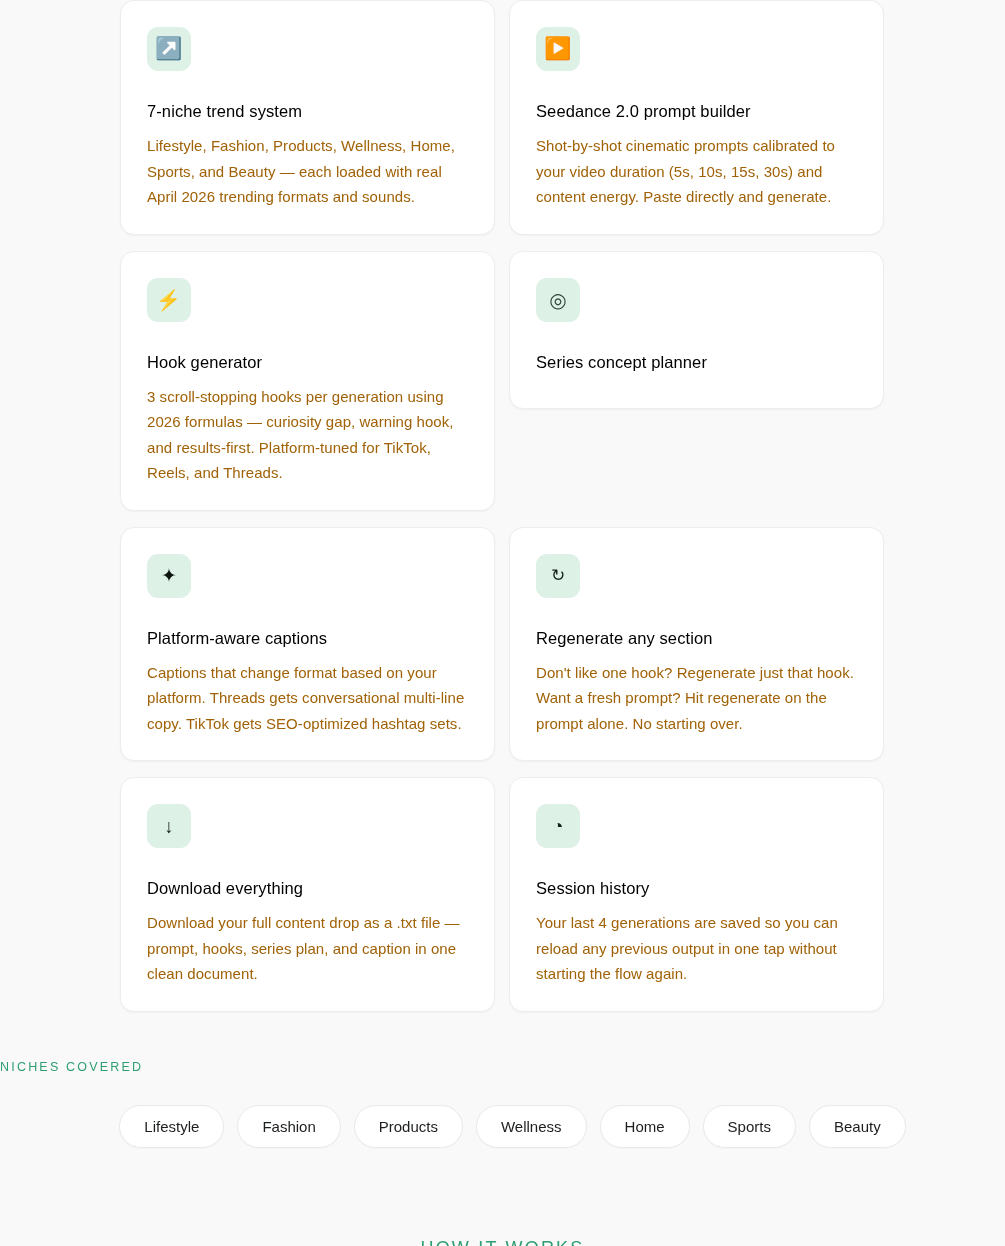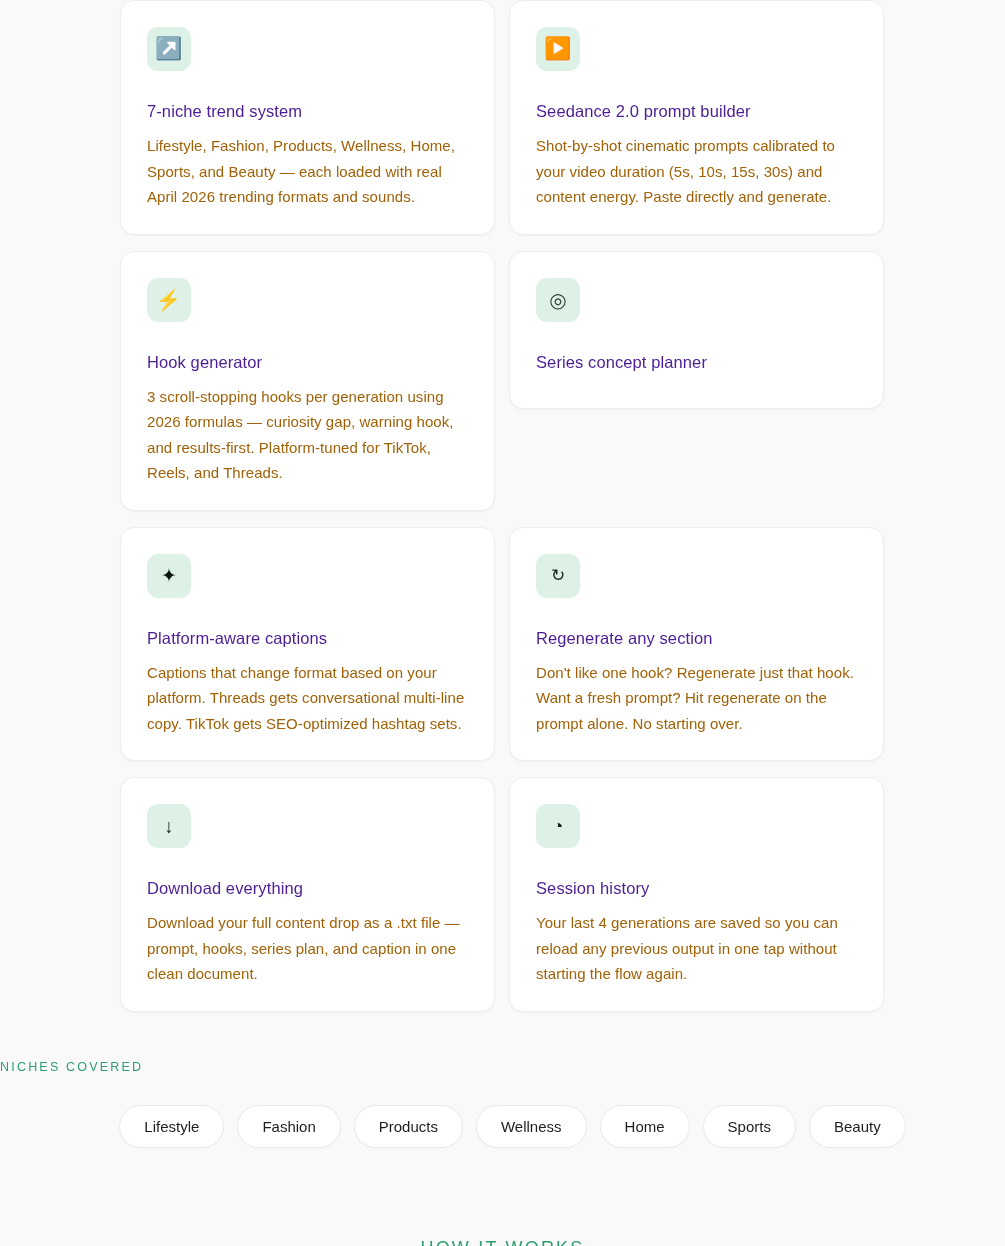--- a/index.html
+++ b/index.html
@@ -45,21 +45,21 @@
   .icon-tile .glyph.bolt { font-size:20px; color:#f0b429; }
   .icon-tile .glyph.ring { font-size:20px; color:#32443c; }
   .icon-tile .glyph.spark { font-size:19px; color:#0b1410; }
   .icon-tile .glyph.refresh { font-size:17px; color:#14211b; }
   .icon-tile .glyph.arrow-down { font-size:19px; color:#14211b; }
   .icon-tile .glyph.clock { font-size:18px; color:#14211b; }
 
   .feature-title {
     font-size:16.5px;
     line-height:20px;
-    color:#4c1d95;
+    color:#000000;
     font-weight:400;
     margin-bottom:12px;
     letter-spacing:0.1px;
     margin-top:30px;
   }
   .feature-desc {
     font-size:15px;
     line-height:25.5px;
     color:#a16207;
     letter-spacing:0.05px;

